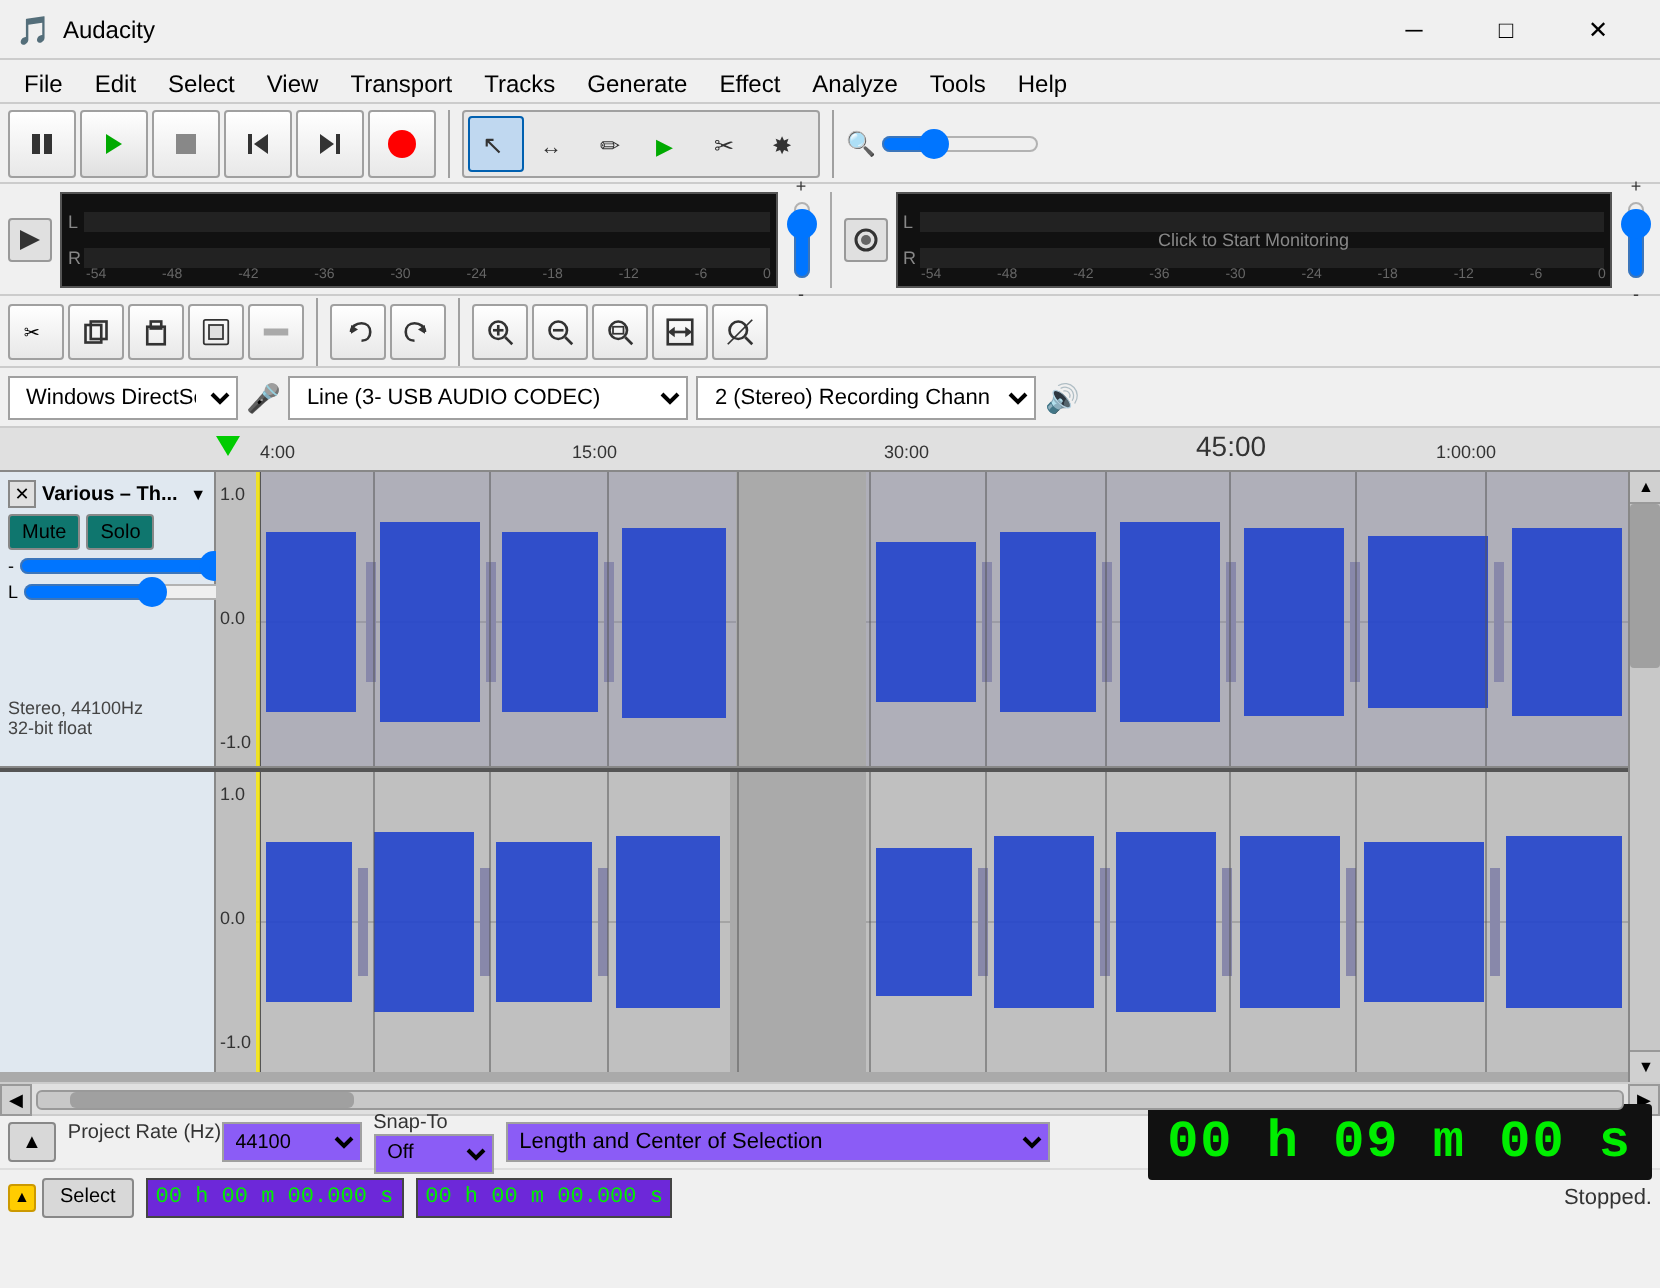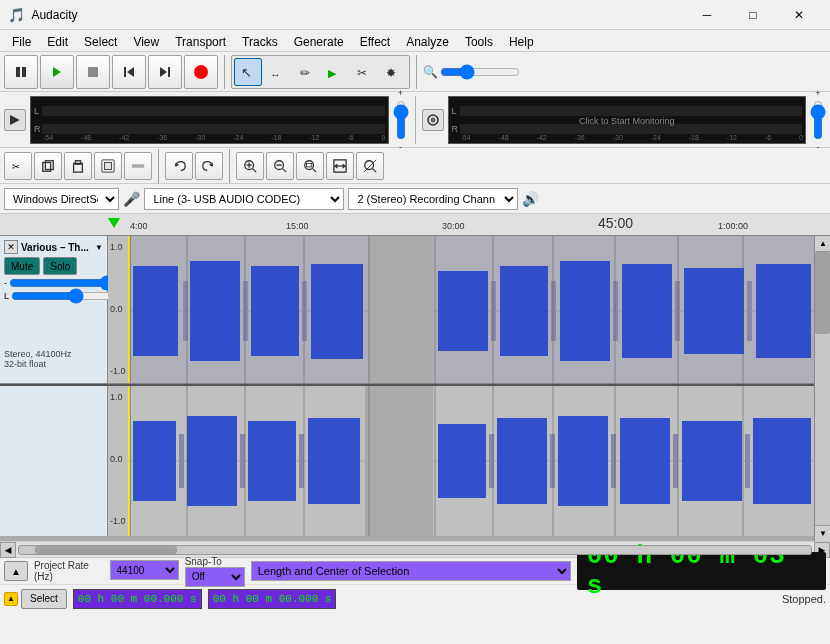--- a/index.html
+++ b/index.html
@@ -549,27 +549,27 @@
     </div>
 
     <div style="display:flex;flex-direction:column;font-size:10px;">
       <span class="label-sm">Snap-To</span>
       <select class="select-sm" style="width:60px;">
         <option>Off</option>
       </select>
     </div>
 
     <div style="display:flex;flex-direction:column;flex:1;">
-      <select class="select-sm" style="width:320px;font-size:11px;">
+      <select class="select-sm" style="width:272px;font-size:11px;">
         <option>Length and Center of Selection</option>
       </select>
     </div>
 
     <div class="time-big">
-      <span>00 h 00 m 03 s</span>
+      <span>00 h 09 m 00 s</span>
     </div>
   </div>
 
   <div id="bottom-row2" style="height:27px;display:flex;align-items:center;padding:2px 4px;gap:6px;">
 
     <div style="display:flex;align-items:center;gap:3px;">
       <div class="sel-indicator">
         <span style="font-size:8px;">▲</span>
       </div>
       <button style="height:20px;padding:0 8px;font-size:10px;border:1px solid #888;background:#d8d8d8;cursor:pointer;border-radius:2px;">

